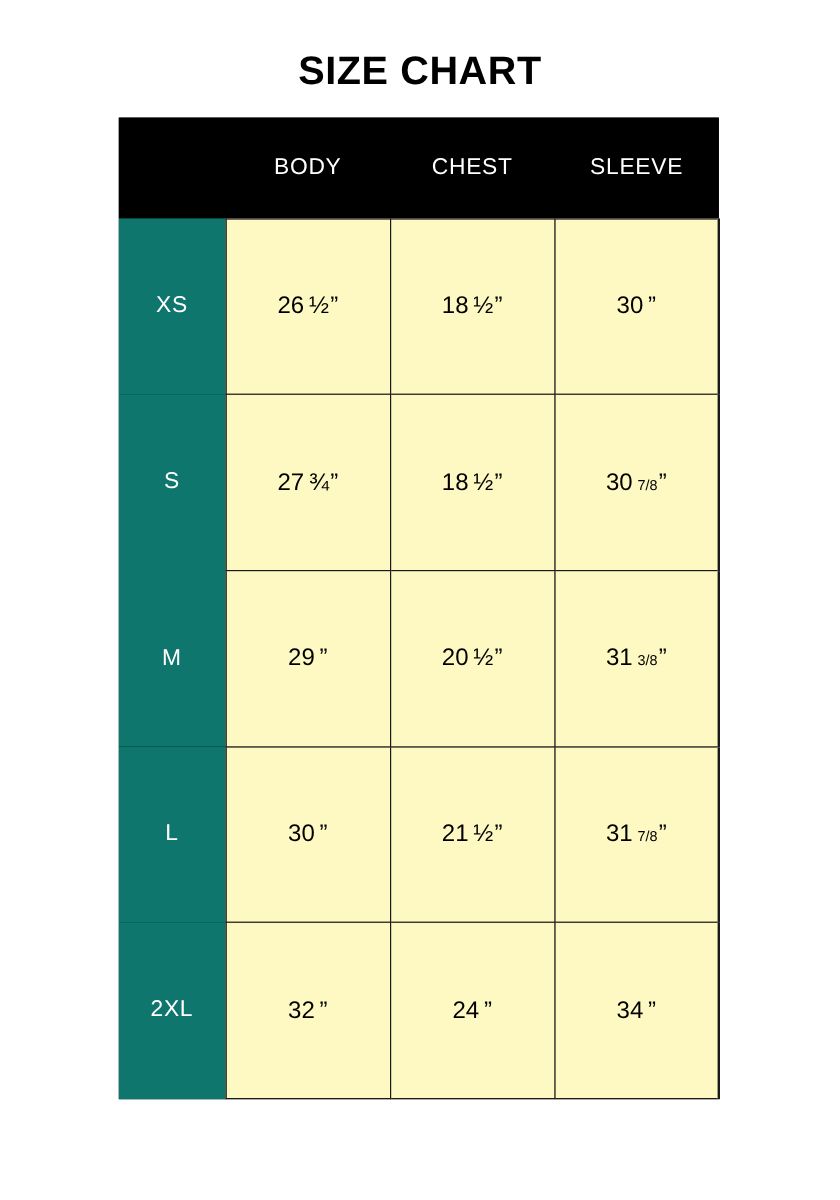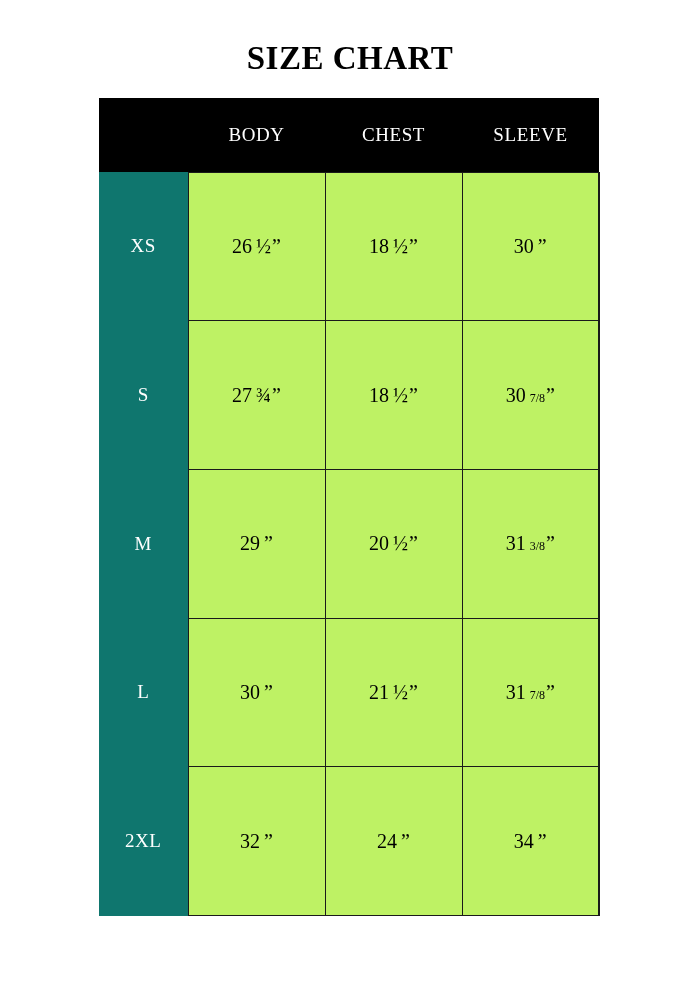--- a/index.html
+++ b/index.html
@@ -13,21 +13,20 @@
     font-family: "Liberation Sans", sans-serif;
     color: #000000;
     overflow: hidden;
   }
 
   .page {
     position: relative;
     width: 700px;
     height: 1000px;
     background: #ffffff;
-    font-family: Liberation Serif, serif;
   }
 
   
   .chart-title {
     position: absolute;
     top: 40px;
     left: 0;
     width: 700px;
     text-align: center;
     font-size: 33px;
@@ -50,21 +49,21 @@
     width: 500px;
     height: 818px;
     border-collapse: collapse;
     table-layout: fixed;
   }
 
   table.size-table col.col-size   { width: 89px; }
   table.size-table col.col-data   { width: 137px; }
 
   
-  tr.header-row { height: 74px; }
+  tr.header-row { height: 84px; }
 
   th.size-corner {
     background: #000000;
     border: none;
     padding: 0;
   }
 
   th.col-header {
     background: #000000;
     color: #ffffff;
@@ -87,21 +86,21 @@
     padding: 0;
     font-size: 19px;
     font-weight: normal;
     letter-spacing: 0.6px;
     text-align: center;
     vertical-align: middle;
     margin-left: 41px;
   }
 
   td.measure {
-    background: #bef264;
+    background: #fef9c3;
     color: #000000;
     border: 1.6px solid #1a1a1a;
     padding: 0;
     font-size: 20px;
     text-align: center;
     vertical-align: middle;
     white-space: nowrap;
   }
 
   

